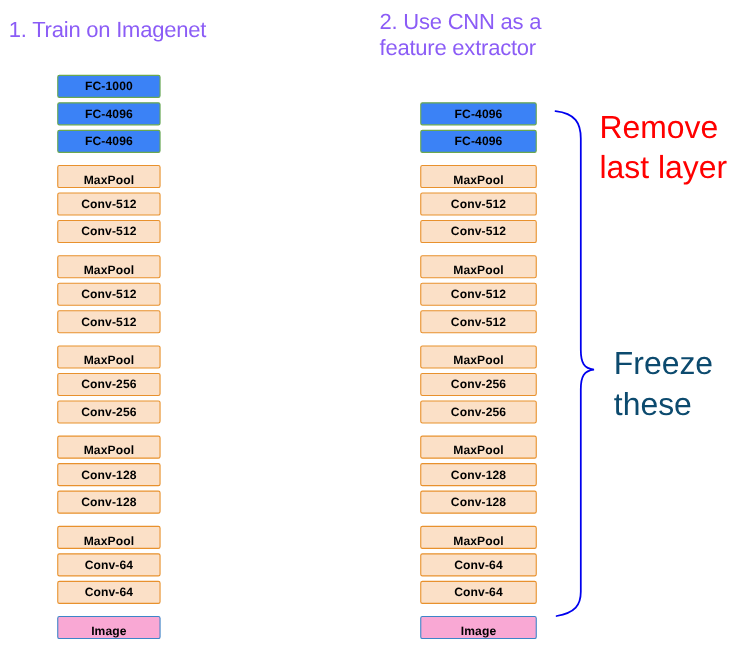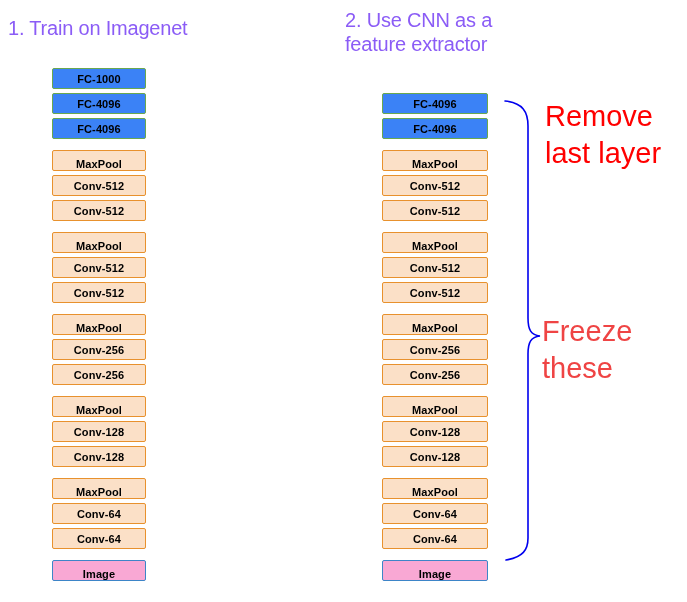--- a/index.html
+++ b/index.html
@@ -70,23 +70,23 @@
     line-height: 1.28;
     white-space: pre-line;
     font-weight: 400;
   }
   #annotation-remove {
     left: 545px;
     top: 98px;
     color: #ff0000;
   }
   #annotation-freeze {
-    left: 542px;
+    left: 558px;
     top: 313px;
-    color: #ef4444;
+    color: #0c4a6e;
   }
 
   
   #brace-layer {
     position: absolute;
     left: 0; top: 0;
     width: 687px;
     height: 602px;
     pointer-events: none;
   }

